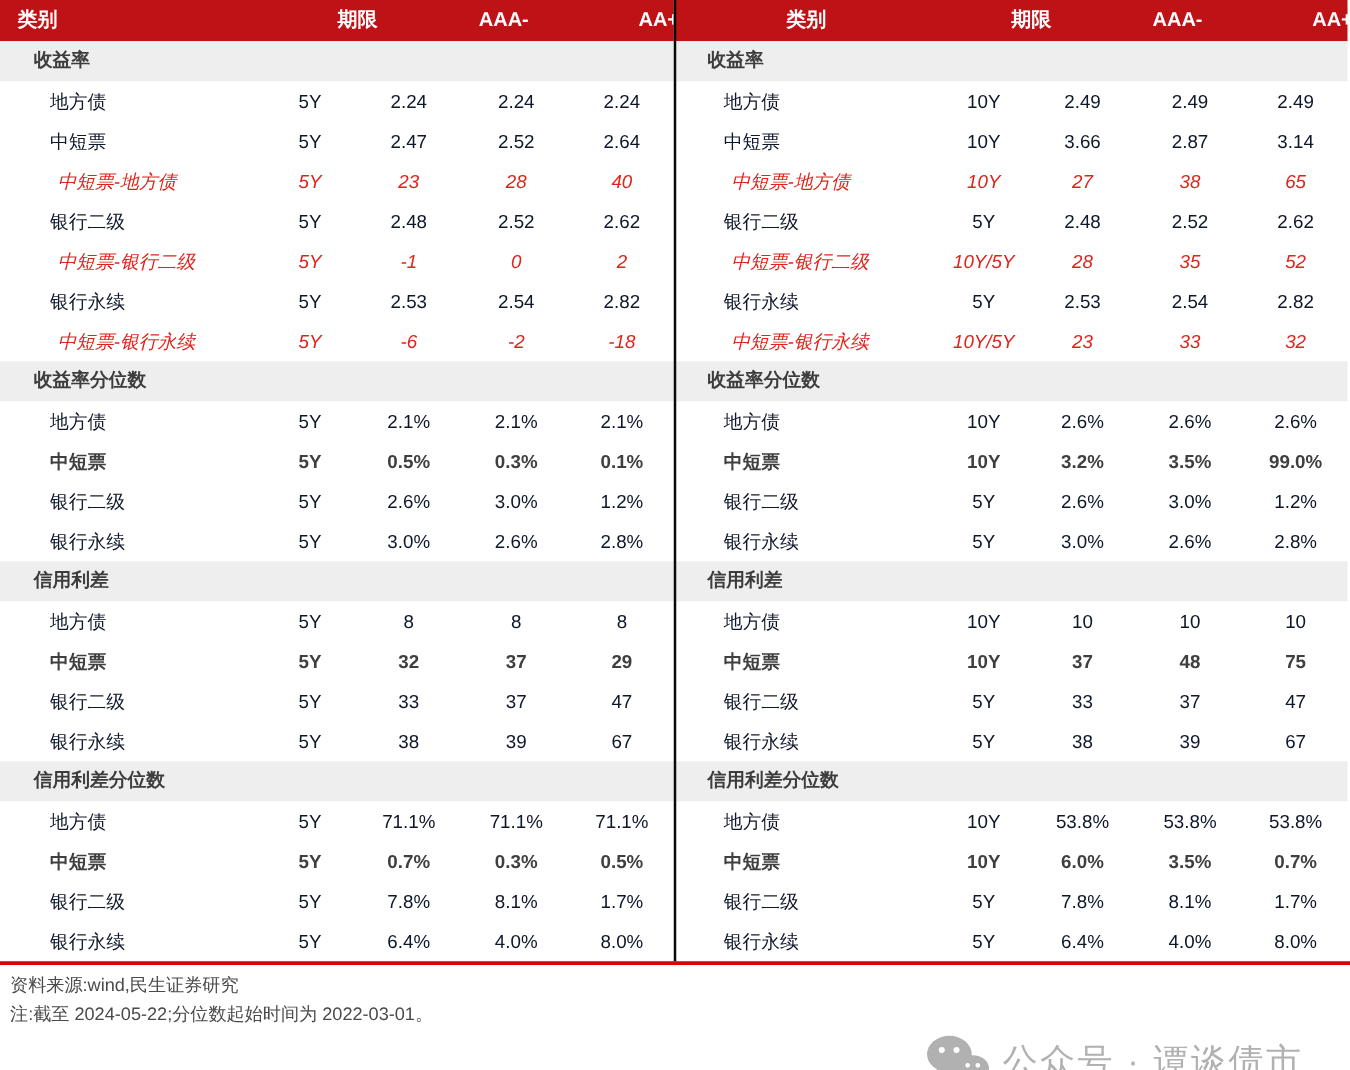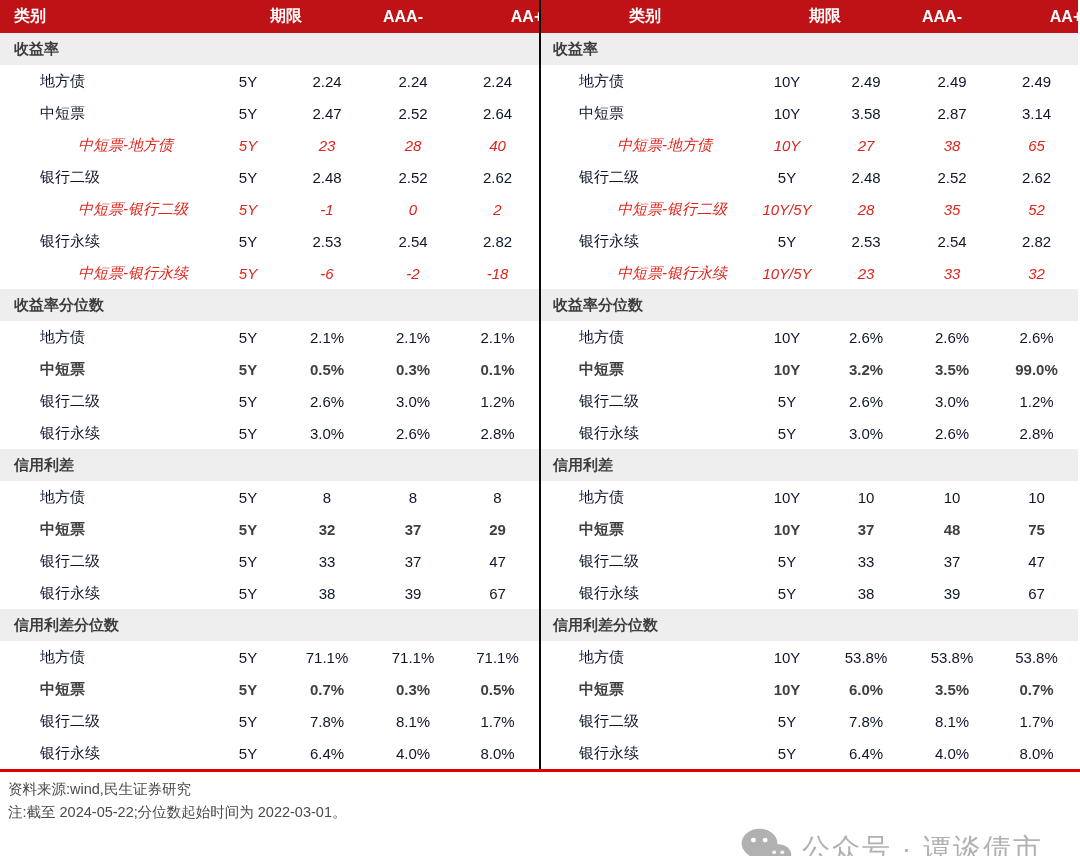--- a/index.html
+++ b/index.html
@@ -36,26 +36,26 @@
   .row.head {
     background:#be1217; color:#ffffff; font-weight:bold;
     height:33px; font-size:16px;gap:38px;
   }
   .c { text-align:center; }
   .cat { text-align:left; padding-left:40px; white-space:nowrap; }
   .head .cat { padding-left:14px; }
   .half.right .head .cat { padding-left:0; text-align:center; }
   .section-title {
     background:#efeeee; color:#3d3d3d; font-weight:bold;
-    height:32px; line-height:32px; padding-left:14px; font-size:15px;
+    height:32px; line-height:32px; padding-left:27px; font-size:15px;
   }
   .row.normal { color:#0f172a; }
   .row.bold { color:#3f3f3f; font-weight:bold; }
   .row.diff { color:#df241b; font-style:italic; }
-  .row.diff .cat { padding-left:78px; }
+  .row.diff .cat { padding-left:46px; }
   .footer { padding:6px 8px 0 8px; font-size:14.5px; color:#4a4a4a; }
   .footer div { line-height:23px; }
   .watermark {
     position:absolute; left:740px; top:826px;
     display:flex; align-items:center; gap:10px;
     color:#adadad; font-size:28px; letter-spacing:2px;
     opacity:0.95; z-index:10; white-space:nowrap;
   }
   .watermark svg { display:block; }
 </style>
@@ -225,21 +225,21 @@
           <div class="row normal">
             <div class="cat">地方债</div>
             <div class="c">10Y</div>
             <div class="c">2.49</div>
             <div class="c">2.49</div>
             <div class="c">2.49</div>
           </div>
           <div class="row normal">
             <div class="cat">中短票</div>
             <div class="c">10Y</div>
-            <div class="c">3.58</div>
+            <div class="c">3.66</div>
             <div class="c">2.87</div>
             <div class="c">3.14</div>
           </div>
           <div class="row diff">
             <div class="cat">中短票-地方债</div>
             <div class="c">10Y</div>
             <div class="c">27</div>
             <div class="c">38</div>
             <div class="c">65</div>
           </div>

